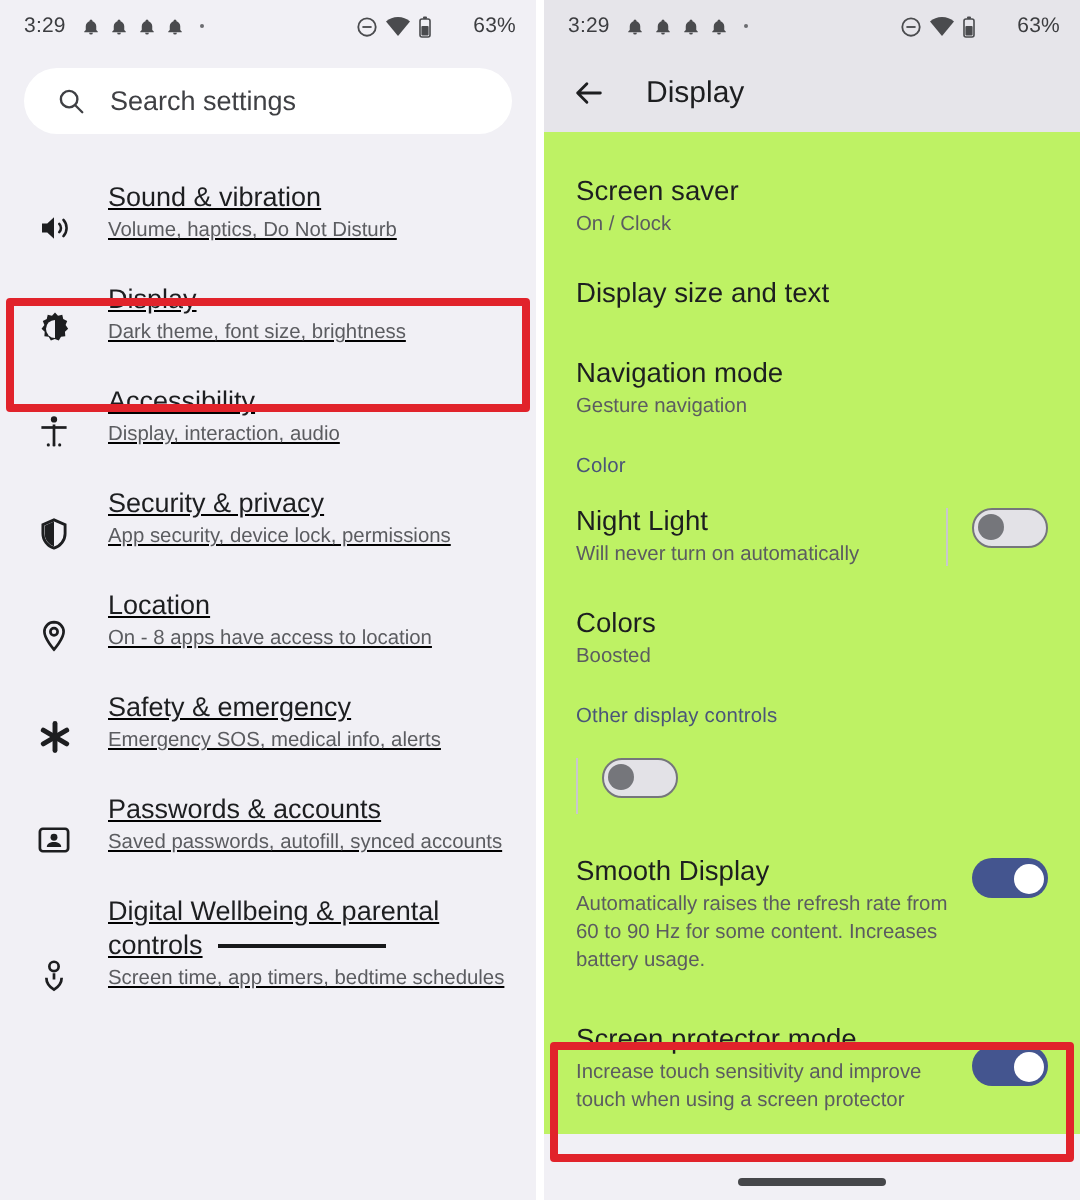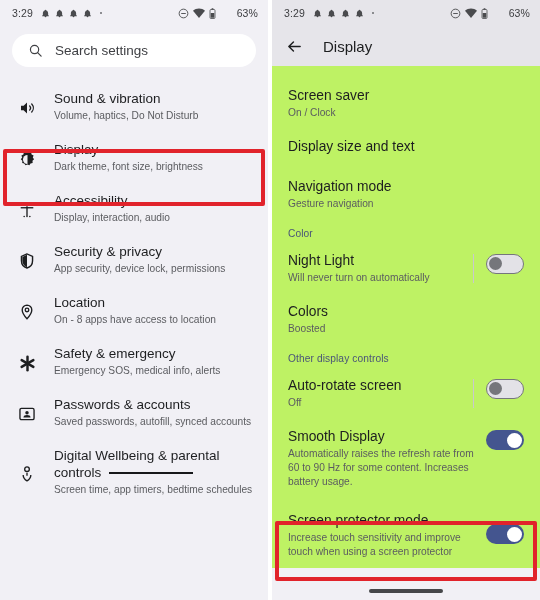--- a/index.html
+++ b/index.html
@@ -50,24 +50,25 @@
     border-radius:26px;
     display:flex; align-items:center;
     padding:0 16px;
     gap:12px;
   }
   .search-ph { font-size:13.5px; color:#3f4044; }
 
   
   .settings-list { padding-top:14px; }
   .srow {
-    display:flex; align-items:center;
+    display:flex; align-items:flex-end;
     padding:9px 14px 9px 14px;
     min-height:48px;
     position:relative;
+    text-decoration:underline;
   }
   .srow .ico {
     width:26px; flex:0 0 26px;
     display:flex; align-items:center; justify-content:center;
     margin-top:3px;
   }
   .srow .txt { margin-left:14px; padding-top:0px;}
   .srow .title { font-size:13.5px; color:#1d1e20; line-height:17px; letter-spacing:0px;}
   .srow .sub { font-size:10.2px; color:#5b5c60; line-height:15px; margin-top:1px; }
 
@@ -405,24 +406,20 @@
       <div class="rrow">
         <div class="rtxt">
           <div class="rtitle">Colors</div>
           <div class="rsub">Boosted</div>
         </div>
       </div>
 
       <div class="sec-head">Other display controls</div>
 
       <div class="rrow">
-        <div class="rtxt">
-          <div class="rtitle">Auto-rotate screen</div>
-          <div class="rsub">Off</div>
-        </div>
         <div class="divider-v"></div>
         <div class="toggle off">
             <span class="knob"></span>
           </div>
       </div>
 
       <div class="rrow">
         <div class="rtxt">
           <div class="rtitle">Smooth Display</div>
           <div class="rsub">Automatically raises the refresh rate from 60 to 90 Hz for some content. Increases battery usage.</div>

